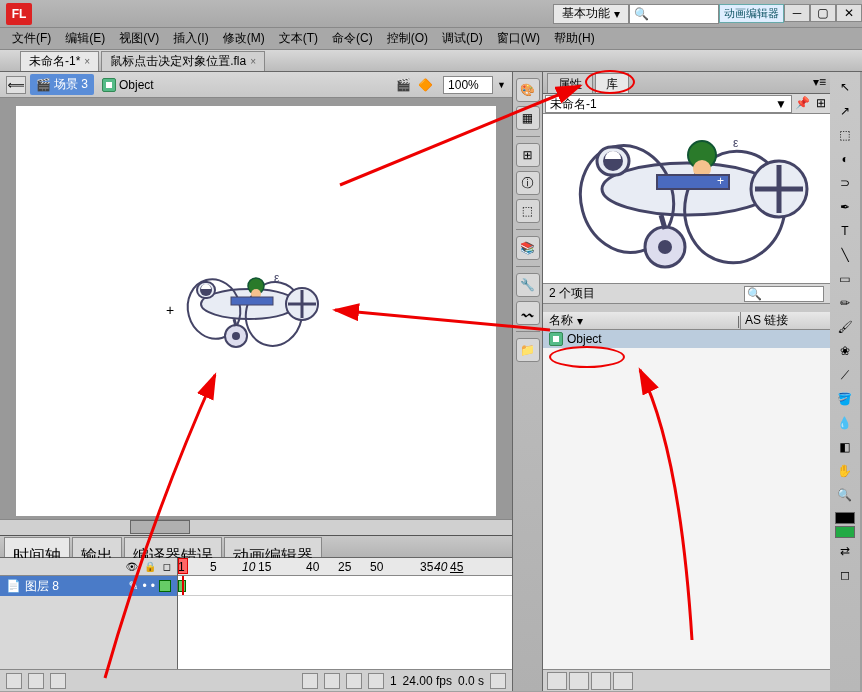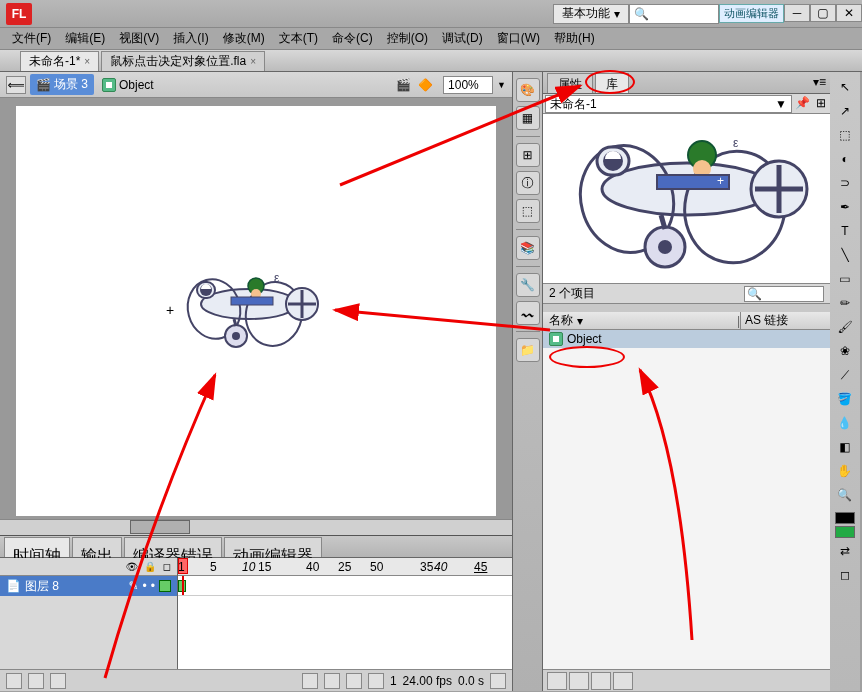--- a/index.html
+++ b/index.html
@@ -220,21 +220,21 @@
             <div class="playhead-rect" style="left:0px"></div>
           <span class="tick" style="left: 0px;">1</span>
               <span class="tick" style="left: 32px;">5</span>
               <span class="tick" style="left: 64px; font-style: italic;">10</span>
               <span class="tick" style="left: 80px;">15</span>
               <span class="tick" style="left: 128px;">40</span>
               <span class="tick" style="left: 160px;">25</span>
               <span class="tick" style="left: 192px;">50</span>
               <span class="tick" style="left: 242px;">35</span>
               <span class="tick" style="left: 256px; font-style: italic;">40</span>
-              <span class="tick" style="left: 296px; text-decoration: underline;">45</span>
+              <span class="tick" style="left: 272px; text-decoration: underline;">45</span>
             </div>
           <div class="tl-row">
             <div class="kf" style="left:0"></div>
             <div class="playhead" style="left:4px"></div>
           </div>
         </div>
       </div>
       <div class="tl-bottom">
         <div class="tl-ctrl"></div>
         <div class="tl-ctrl"></div>

